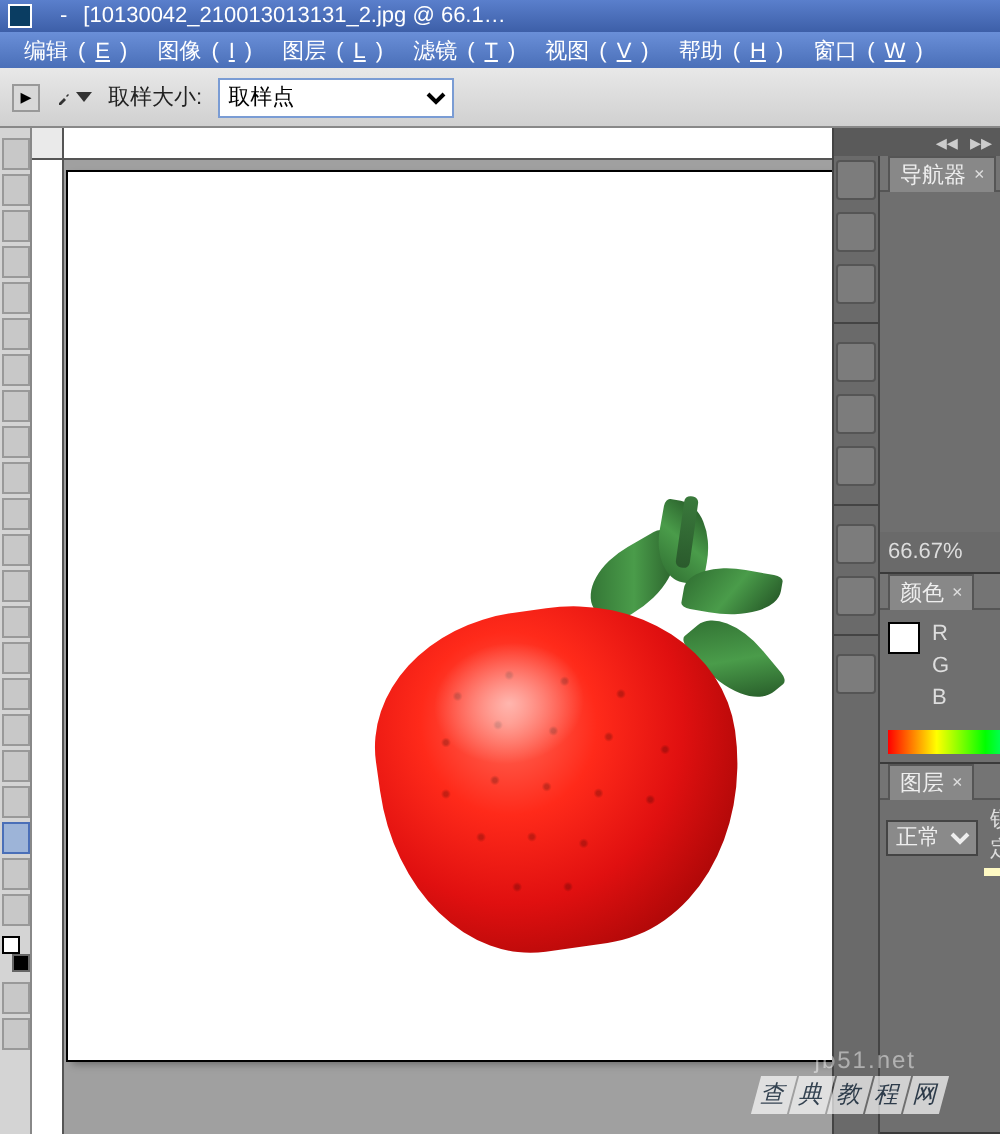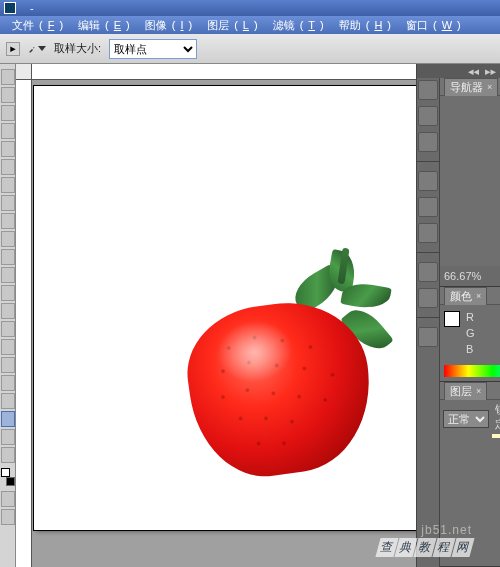--- a/index.html
+++ b/index.html
@@ -7,21 +7,21 @@
 .titlebar{height:16px;background:linear-gradient(#5a7fcc,#3d5fa8);color:#fff;display:flex;align-items:center;padding:0 4px;overflow:hidden;white-space:nowrap}
 .titlebar .psicon{width:12px;height:12px;background:#0a3d62;border:1px solid #fff;margin-right:6px;flex-shrink:0}
 .menubar{height:18px;background:linear-gradient(#6a8fd8,#4a6fb8);display:flex;align-items:center;padding-left:2px;color:#fff}
 .menubar span{padding:0 5px;cursor:default}
 .hotkey{text-decoration:underline}
 .options{height:30px;background:linear-gradient(#e8e8e8,#d0d0d0);border-bottom:1px solid #888;display:flex;align-items:center;padding:0 6px;gap:8px}
 .flyout{width:14px;height:14px;border:1px solid #999;background:#d8d8d8;display:flex;align-items:center;justify-content:center}
 .eyedrop{width:18px;height:18px;display:flex;align-items:center;justify-content:center}
 .tri{width:0;height:0;border-left:4px solid transparent;border-right:4px solid transparent;border-top:5px solid #333;margin-left:2px}
 .label{color:#222}
-select{font-size:11px;width:88px;height:20px;border:1px solid #7a9cd4;background:#fff}
+select{font-size:11px;width:118px;height:20px;border:1px solid #7a9cd4;background:#fff}
 .workarea{position:absolute;top:64px;left:0;right:0;bottom:0;display:flex}
 .toolbar{width:16px;background:#d4d4d4;border-right:1px solid #888;display:flex;flex-direction:column;padding-top:4px}
 .toolbar .tool{width:14px;height:16px;margin:1px auto;background:#c8c8c8;border:1px solid #999;position:relative}
 .toolbar .tool.sel{background:#9db4d8;border-color:#4a6fb8}
 .toolbar .fgbg{width:14px;height:18px;margin:4px auto;position:relative}
 .fgbg .fg{position:absolute;width:9px;height:9px;background:#fff;border:1px solid #000;top:0;left:0}
 .fgbg .bg{position:absolute;width:9px;height:9px;background:#000;border:1px solid #666;bottom:0;right:0}
 .canvaszone{flex:1;position:relative;background:#a0a0a0}
 .ruler-h{position:absolute;top:0;left:16px;right:0;height:16px;background:#fff;border-bottom:1px solid #555}
 .ruler-v{position:absolute;top:16px;left:0;width:16px;bottom:0;background:#fff;border-right:1px solid #555}
@@ -63,38 +63,39 @@
 .layer-ctrl select{width:46px;height:18px;background:#8a8a8a;border:1px solid #444;color:#eee}
 .lockrow{display:flex;align-items:flex-start;padding:2px 3px;gap:4px;color:#ddd;font-size:10px;border-bottom:4px solid #fef9c3}
 .lockrow .li{width:12px;height:12px;background:#888;border:1px solid #555}
 .layerlist{background:#888}
 .layerrow{display:flex;align-items:center;height:26px;border-bottom:1px solid #555;background:#9aa8c8}
 .eye{width:20px;height:24px;border-right:1px solid #555;display:flex;align-items:center;justify-content:center}
 .eye svg{width:12px;height:8px}
 .lthumb{width:22px;height:20px;background:#fff;border:1px solid #000;margin:0 4px;display:flex;align-items:center;justify-content:center;overflow:hidden;position:relative}
 .lthumb .mini{width:12px;height:14px;background:radial-gradient(circle at 40% 35%,#ff5a4a,#c00 70%);border-radius:50% 50% 60% 60%}
 .watermark{position:absolute;bottom:10px;right:28px;width:180px;height:50px;pointer-events:none;opacity:.85}
-.wm1{position:absolute;right:0;bottom:20px;color:rgba(255,255,255,.55);font-size:12px;letter-spacing:1px}
+.wm1{position:absolute;right:14px;bottom:20px;color:rgba(255,255,255,.55);font-size:12px;letter-spacing:1px}
 .wm2{position:absolute;right:0;bottom:0;transform:skewX(-15deg)}
 .wm2 span{display:inline-block;background:rgba(255,255,255,.8);color:#234;padding:1px 3px;margin-left:1px;font-size:12px}
 </style>
 </head>
 <body>
 
 <div class="titlebar">
   <div class="psicon"></div>
   <span style="margin:0 8px">-</span>
+  <span>[10130042_210013013131_2.jpg @ 66.1…</span>
 </div>
 
 <div class="menubar">
-  <span><span>文件</span>(<span class="hotkey">F</span>)</span>
   <span><span>编辑</span>(<span class="hotkey">E</span>)</span>
   <span><span>图像</span>(<span class="hotkey">I</span>)</span>
   <span><span>图层</span>(<span class="hotkey">L</span>)</span>
   <span><span>滤镜</span>(<span class="hotkey">T</span>)</span>
+  <span><span>视图</span>(<span class="hotkey">V</span>)</span>
   <span><span>帮助</span>(<span class="hotkey">H</span>)</span>
   <span><span>窗口</span>(<span class="hotkey">W</span>)</span>
 </div>
 
 <div class="options">
   <div class="flyout">▸</div>
   <div class="eyedrop">
     <svg width="16" height="16" viewBox="0 0 16 16">
         <path d="M3 13l5-5 2 2-5 5H3v-2zM10 6l2-2 1 1-2 2z" fill="#333"></path>
       </svg>

